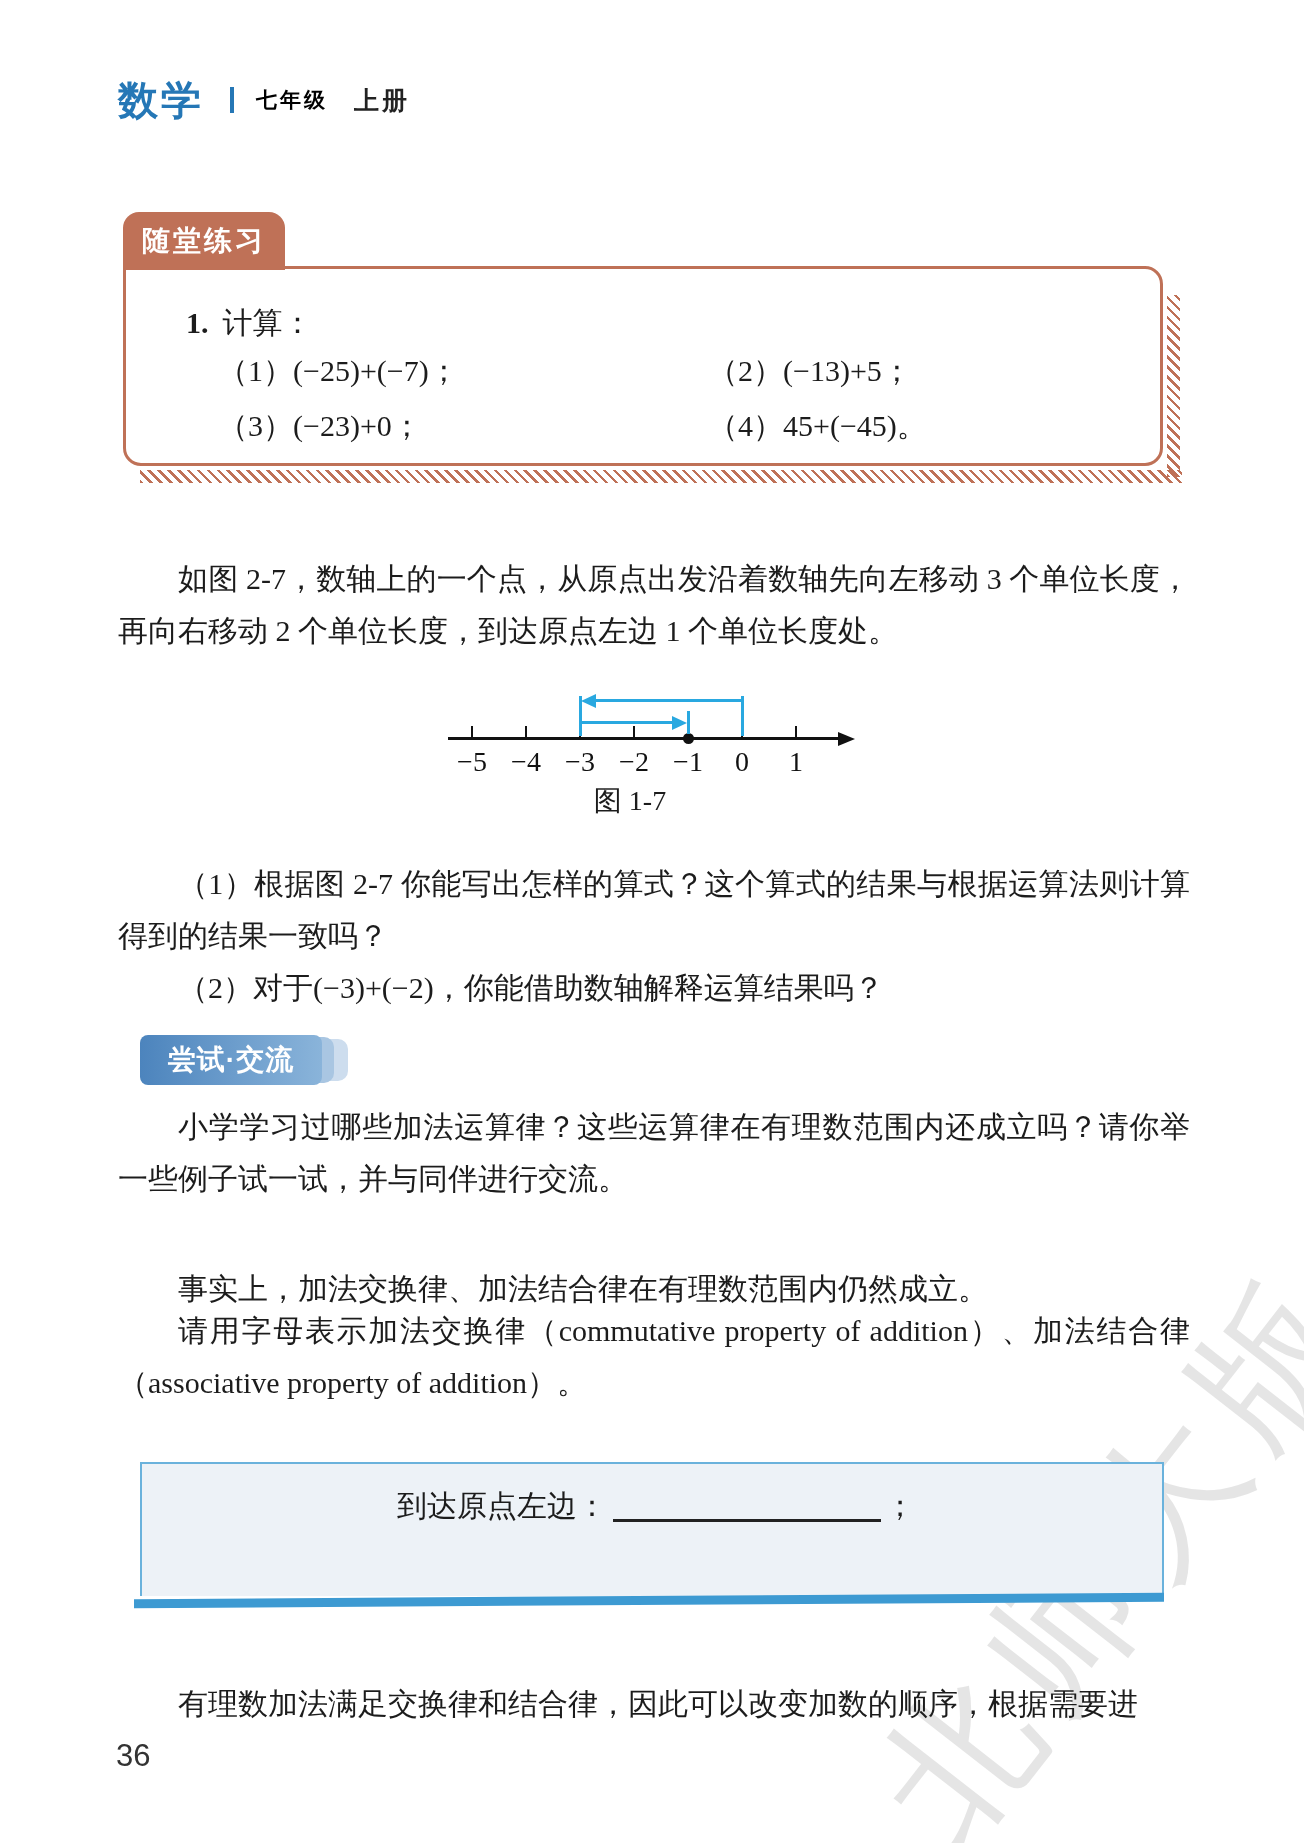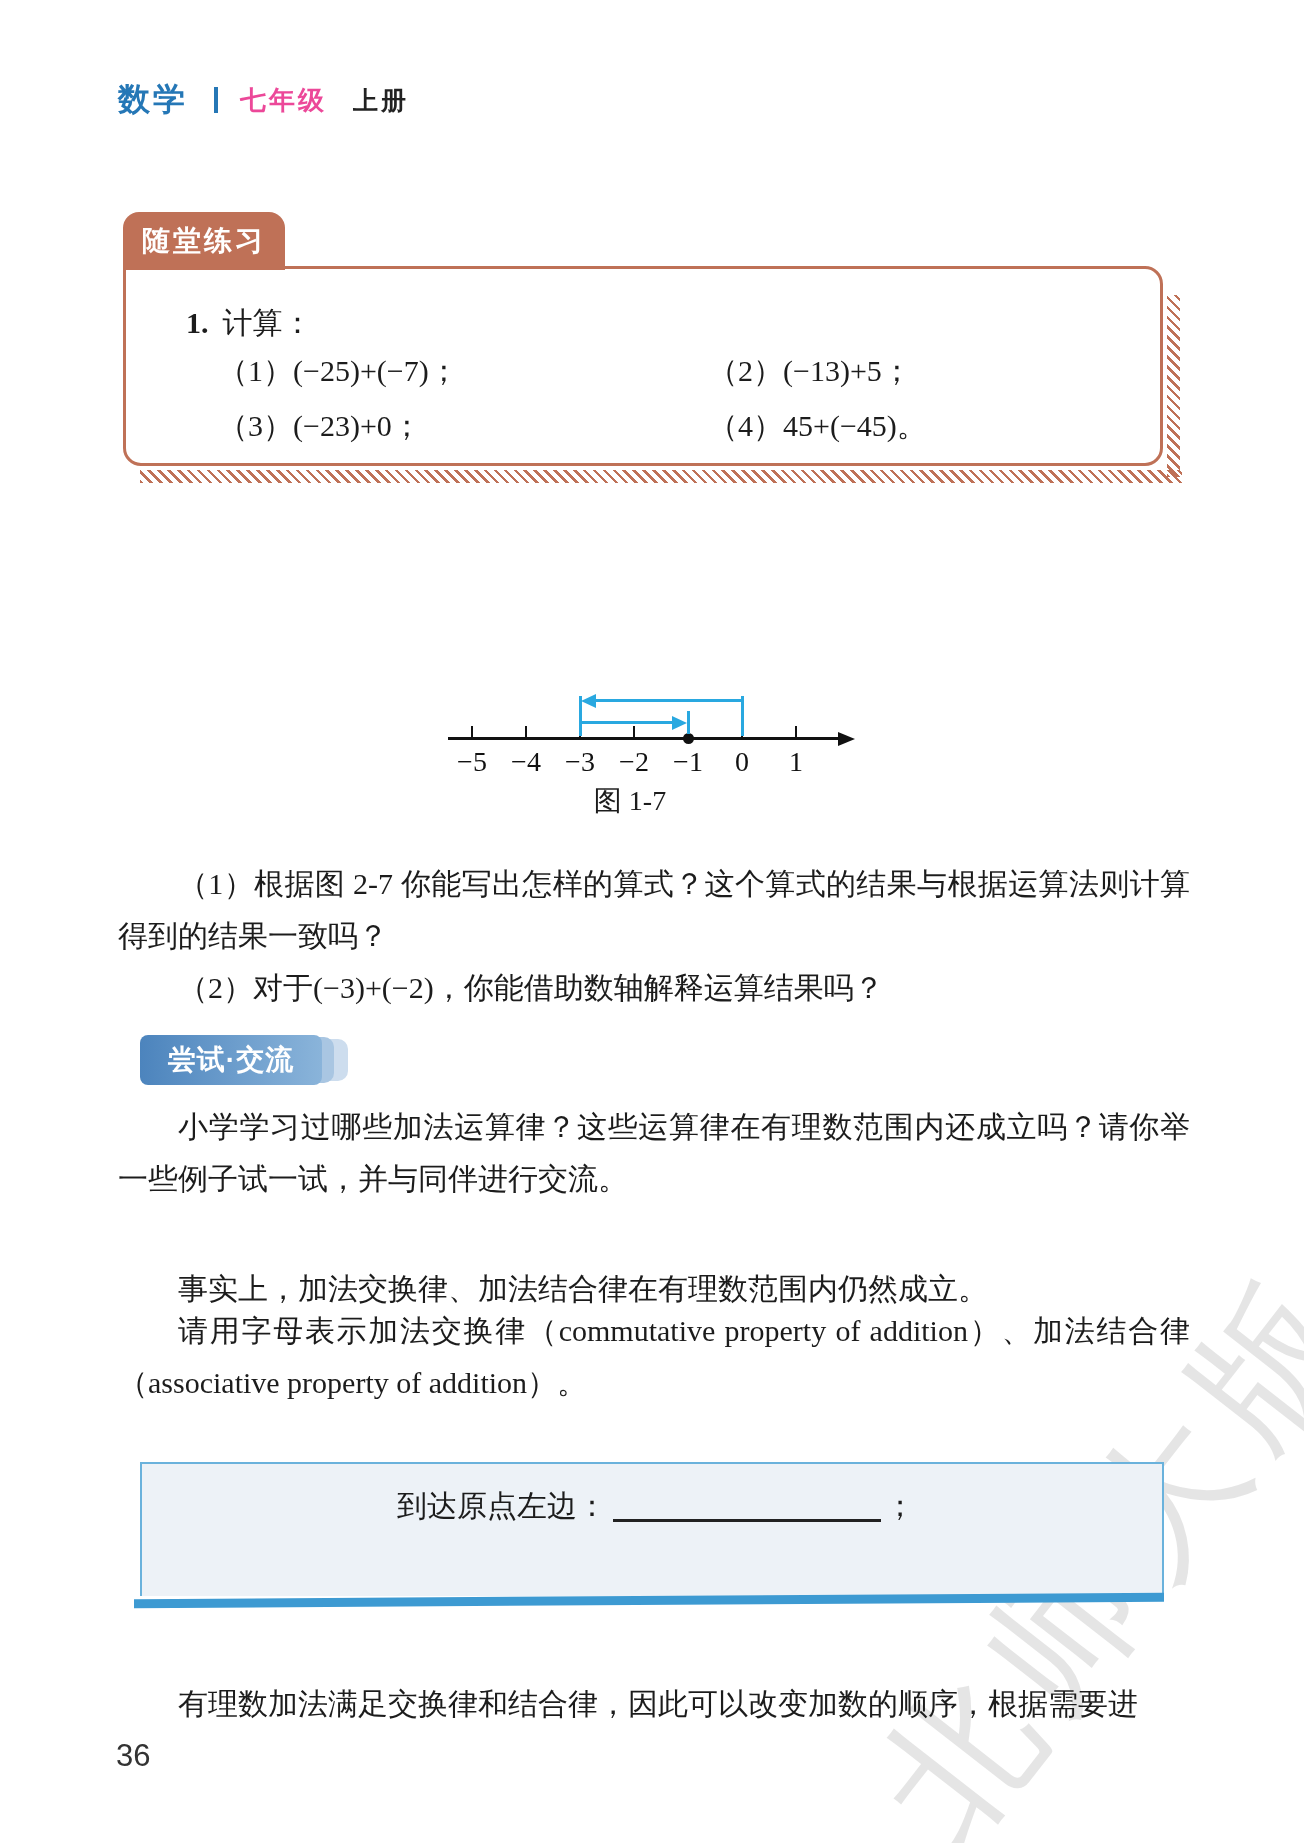--- a/index.html
+++ b/index.html
@@ -24,23 +24,23 @@
     transform:rotate(-52deg);
     font-size:150px;letter-spacing:18px;white-space:nowrap;text-align:center;
     color:rgba(70,70,70,0.14);font-family:"DejaVu Serif","Liberation Serif",serif;
     z-index:0;line-height:200px;
   }
   
   .header{
     position:absolute;left:118px;top:82px;height:36px;display:flex;align-items:center;
     font-family:"Liberation Sans","DejaVu Sans",sans-serif;z-index:2;
   }
-  .header .subject{font-size:32px;font-weight:bold;color:var(--header-blue);letter-spacing:3px;}
+  .header .subject{font-size:40px;font-weight:bold;color:var(--header-blue);letter-spacing:3px;}
   .header .divider{width:4px;height:26px;background:var(--header-blue);margin:0 22px 0 26px;}
-  .header .grade{font-size:26px;font-weight:bold;color:#ec4899;letter-spacing:3px;}
+  .header .grade{font-size:21px;font-weight:bold;color:#000000;letter-spacing:3px;}
   .header .volume{font-size:25px;font-weight:bold;color:#222;letter-spacing:3px;margin-left:26px;}
   
   .ex-tab{
     position:absolute;left:123px;top:212px;width:162px;height:58px;z-index:3;
     background:var(--orange);border-radius:16px 16px 0 0;
     color:#fff;font-family:"Liberation Sans","DejaVu Sans",sans-serif;
     font-weight:bold;font-size:28px;letter-spacing:3px;
     display:flex;align-items:center;justify-content:center;
   }
   .ex-box{
@@ -140,20 +140,23 @@
       <span class="num">1.</span><span>计算：</span>
     </div>
     <div>
         <div class="problem" style="left: 92px; top: 82px;">（1）(−25)+(−7)；</div>
         <div class="problem" style="left: 582px; top: 82px;">（2）(−13)+5；</div>
         <div class="problem" style="left: 92px; top: 137px;">（3）(−23)+0；</div>
         <div class="problem" style="left: 582px; top: 137px;">（4）45+(−45)。</div>
       </div>
   </div>
 
+  <div class="para" style="top:553px;">
+    <p>如图 2-7，数轴上的一个点，从原点出发沿着数轴先向左移动 3 个单位长度，再向右移动 2 个单位长度，到达原点左边 1 个单位长度处。</p>
+  </div>
 
   <div class="figure">
     <div class="fig-caption">图 1-7</div>
   <div class="nl-axis" style="left: 58px; top: 57px; width: 392px;"></div>
       <div class="nl-axhead" style="left: 448px; top: 51.5px;"></div>
       <div class="nl-tick" style="left: 81px; top: 46px;"></div>
       <div class="nl-label" style="left: 52px; top: 66px;">−5</div>
       <div class="nl-tick" style="left: 135px; top: 46px;"></div>
       <div class="nl-label" style="left: 106px; top: 66px;">−4</div>
       <div class="nl-tick" style="left: 189px; top: 46px;"></div>

